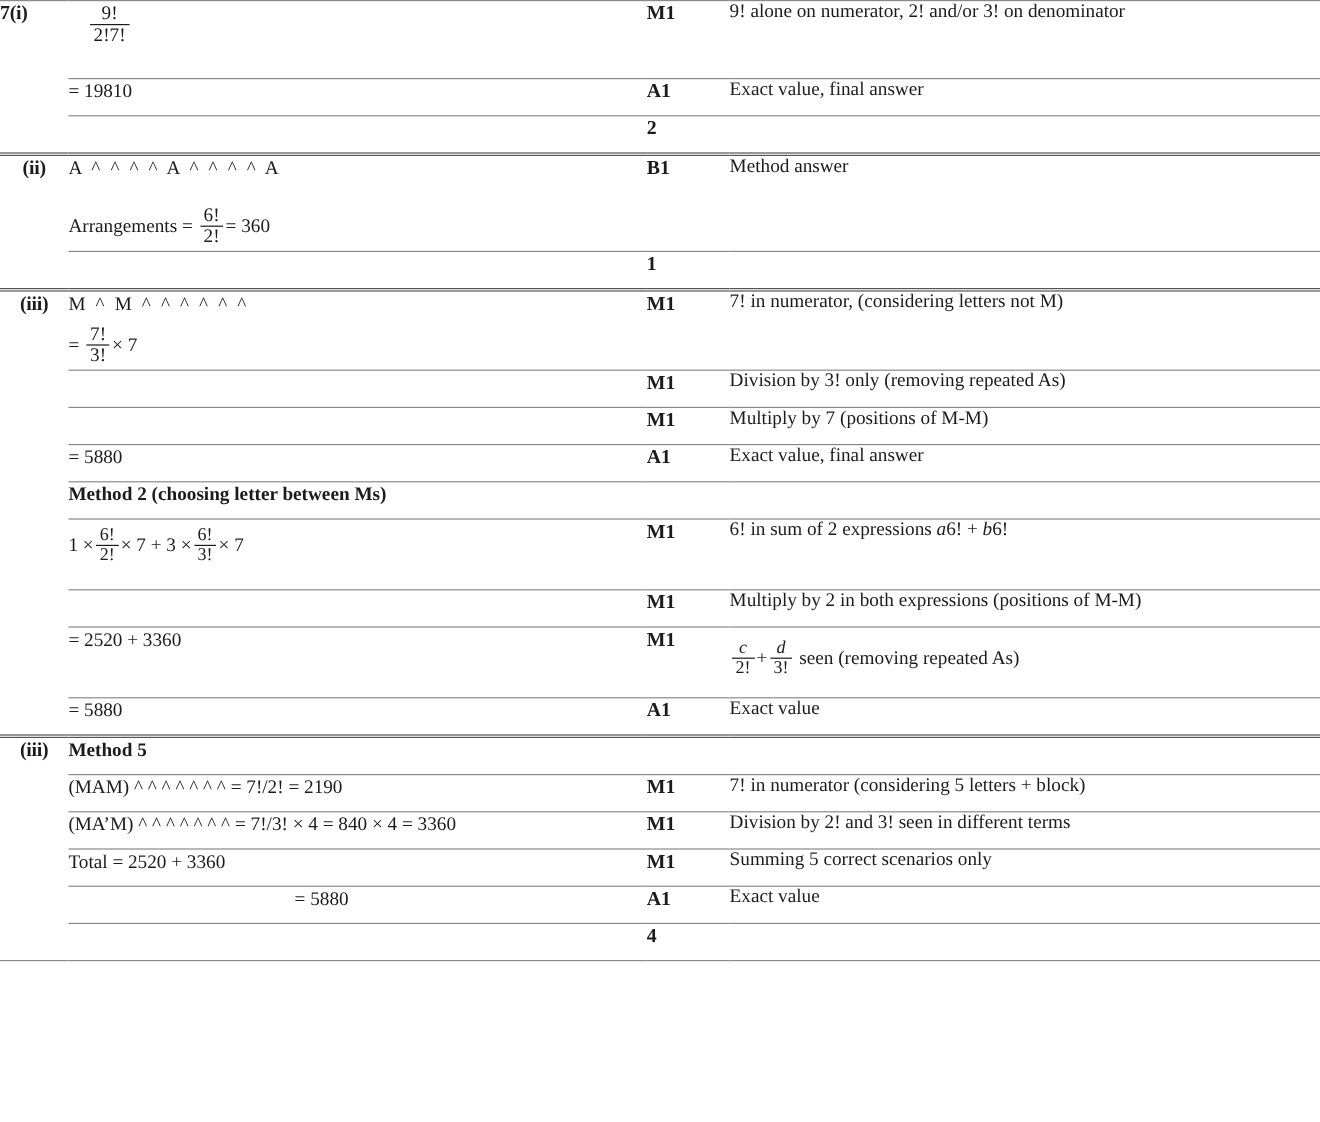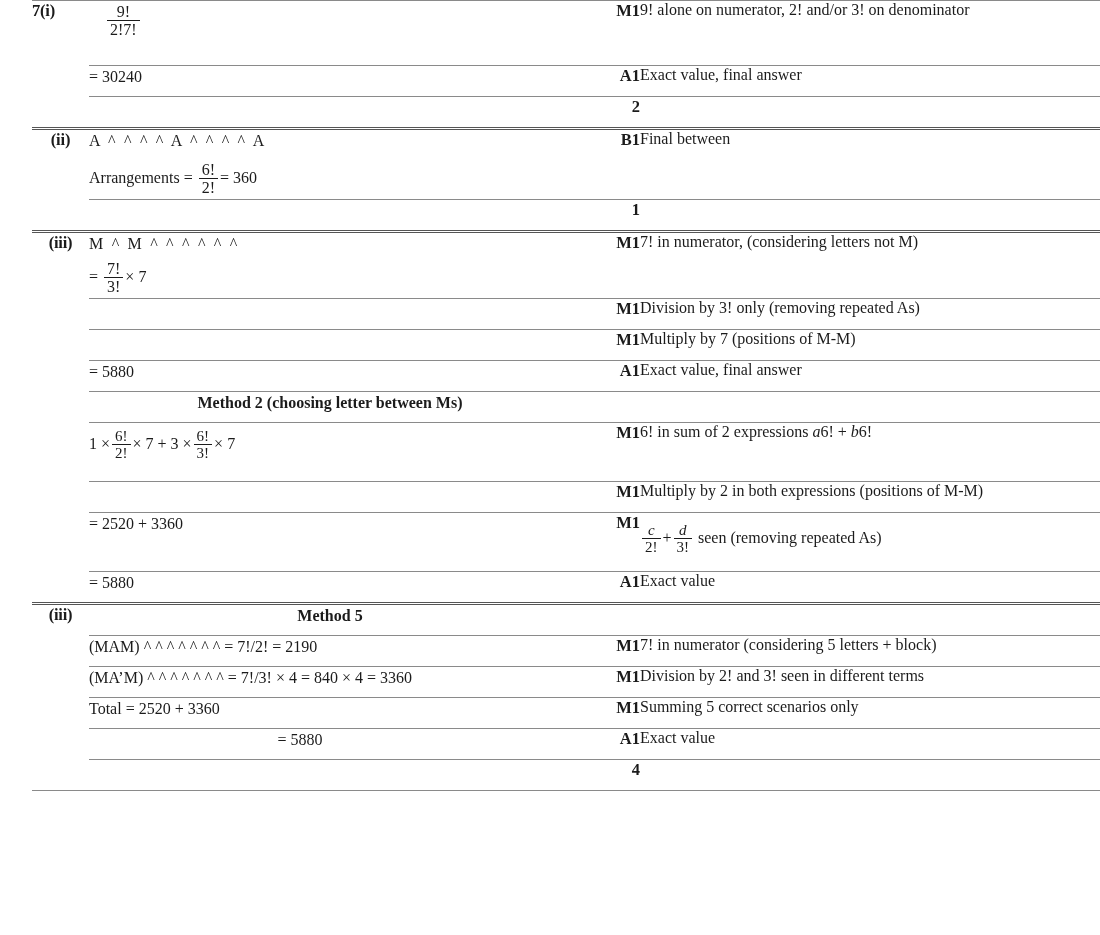--- a/index.html
+++ b/index.html
@@ -13,21 +13,20 @@
     font-family: "Liberation Serif", serif;
     color: #1b1b1b;
     overflow: hidden;
   }
 
   .sheet {
     position: relative;
     width: 1100px;
     height: 717px;
     box-sizing: border-box;
-    padding-left: 32px;
   }
 
   table.ms {
     border-collapse: collapse;
     width: 1100px;
     table-layout: fixed;
   }
 
   table.ms td {
     border: 1px solid #8a8a8a;
@@ -59,42 +58,41 @@
 
   td.work {
     border-left: 1px solid #8a8a8a;
     border-right: 1px solid #8a8a8a;
     padding: 6px 6px 6px 10px;
     font-size: 16px;
   }
 
   td.mark {
     border-right: 1px solid #8a8a8a;
-    text-align: right;
     padding: 7px 9px 6px 4px;
     font-weight: bold;
     font-size: 16.5px;
     white-space: nowrap;
   }
 
   td.note {
     padding: 7px 6px 6px 9px;
     font-size: 16px;
   }
 
   
   tr.section-start > td {
     border-top: 3px double #555;
   }
 
   
   td.q { border-bottom: none; }
   tr.section-start > td.q { border-top: 3px double #555; text-align: center; }
 
-  .bold { font-weight: bold; text-align: center; }
+  .bold { font-weight: bold; }
   .italic { font-style: italic; }
 
   .carets {
     letter-spacing: 2.2px;
   }
 
   .line { display: block; line-height: 1.35; }
   .line + .line { margin-top: 3px; }
 
   
@@ -147,38 +145,38 @@
         <tr>
           <td class="q" rowspan="3"><span>7(i)</span></td>
           <td class="work h-tall">
             <div class="mathline" style="padding-left:16px;padding-top:3px;"><span class="frac big"><span class="num">9!</span><span class="den">2!7!</span></span></div>
           </td>
           <td class="mark"><span>M1</span></td>
           <td class="note"><span>9! alone on numerator, 2! and/or 3! on denominator</span></td>
         </tr>
         <tr>
           <td class="work h-small">
-            <span class="line">= 30240</span>
+            <span class="line">= 19810</span>
           </td>
           <td class="mark"><span>A1</span></td>
           <td class="note"><span>Exact value, final answer</span></td>
         </tr>
         <tr>
           <td class="work h-small"></td>
           <td class="mark"><span>2</span></td>
           <td class="note"><span></span></td>
         </tr>
         <tr class="section-start">
           <td class="q" rowspan="2"><span>(ii)</span></td>
           <td class="work h-tall">
             <span class="line carets">A ^ ^ ^ ^ A ^ ^ ^ ^ A</span>
-            <div class="mathline line" style="margin-top:8px;"><span>Arrangements =</span> <span class="frac big"><span class="num">6!</span><span class="den">2!</span></span><span>= 360</span></div>
+            <div class="mathline line" style="margin-top:18px;"><span>Arrangements =</span> <span class="frac big"><span class="num">6!</span><span class="den">2!</span></span><span>= 360</span></div>
           </td>
           <td class="mark"><span>B1</span></td>
-          <td class="note"><span>Final between</span></td>
+          <td class="note"><span>Method answer</span></td>
         </tr>
         <tr>
           <td class="work h-small"></td>
           <td class="mark"><span>1</span></td>
           <td class="note"><span></span></td>
         </tr>
         <tr class="section-start">
           <td class="q" rowspan="9"><span>(iii)</span></td>
           <td class="work h-tall">
             <span class="line carets">M ^ M ^ ^ ^ ^ ^ ^</span>

